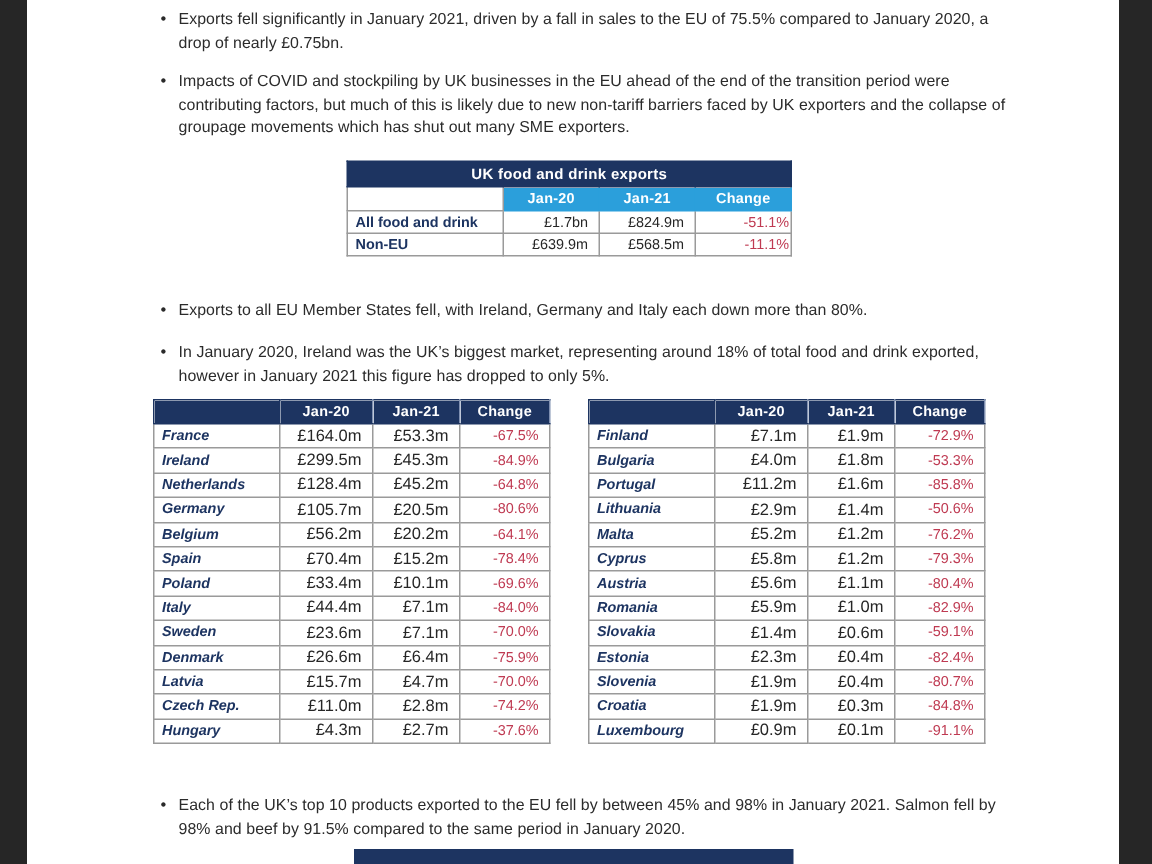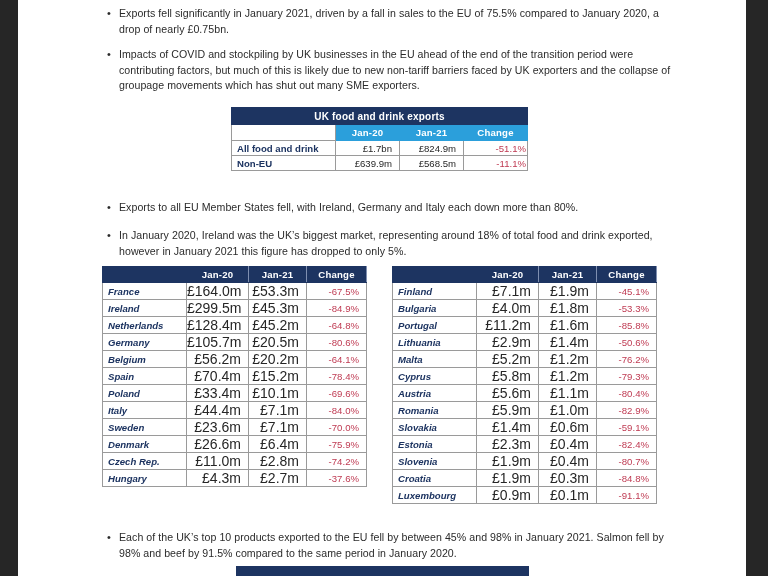--- a/index.html
+++ b/index.html
@@ -163,21 +163,21 @@
     font-size: 9.6px;
     padding-left: 5px;
     text-align: left;
     height: 15.4px;
     font-style: italic;
   }
   .ctable td.cnum {
     color: #262626;
     text-align: right;
     padding-right: 7px;
-    font-size: 14px;
+    font-size: 11px;
     height: 15.4px;
   }
   .ctable td.cchg {
     color: #bf3a52;
     text-align: right;
     padding-right: 7px;
     font-size: 9.6px;
     height: 15.4px;
   }
 
@@ -329,20 +329,26 @@
           <td class="cnum">£7.1m</td>
           <td class="cchg">-70.0%</td>
         </tr>
         <tr>
           <td class="cname">Denmark</td>
           <td class="cnum">£26.6m</td>
           <td class="cnum">£6.4m</td>
           <td class="cchg">-75.9%</td>
         </tr>
         <tr>
+          <td class="cname">Latvia</td>
+          <td class="cnum">£15.7m</td>
+          <td class="cnum">£4.7m</td>
+          <td class="cchg">-70.0%</td>
+        </tr>
+        <tr>
           <td class="cname">Czech Rep.</td>
           <td class="cnum">£11.0m</td>
           <td class="cnum">£2.8m</td>
           <td class="cchg">-74.2%</td>
         </tr>
         <tr>
           <td class="cname">Hungary</td>
           <td class="cnum">£4.3m</td>
           <td class="cnum">£2.7m</td>
           <td class="cchg">-37.6%</td>
@@ -363,21 +369,21 @@
         <th class="hcol">Jan-20</th>
         <th class="hcol">Jan-21</th>
         <th class="hcol">Change</th>
       </tr>
     </thead>
     <tbody>
         <tr>
           <td class="cname">Finland</td>
           <td class="cnum">£7.1m</td>
           <td class="cnum">£1.9m</td>
-          <td class="cchg">-45.1%</td>
+          <td class="cchg">-72.9%</td>
         </tr>
         <tr>
           <td class="cname">Bulgaria</td>
           <td class="cnum">£4.0m</td>
           <td class="cnum">£1.8m</td>
           <td class="cchg">-53.3%</td>
         </tr>
         <tr>
           <td class="cname">Portugal</td>
           <td class="cnum">£11.2m</td>

